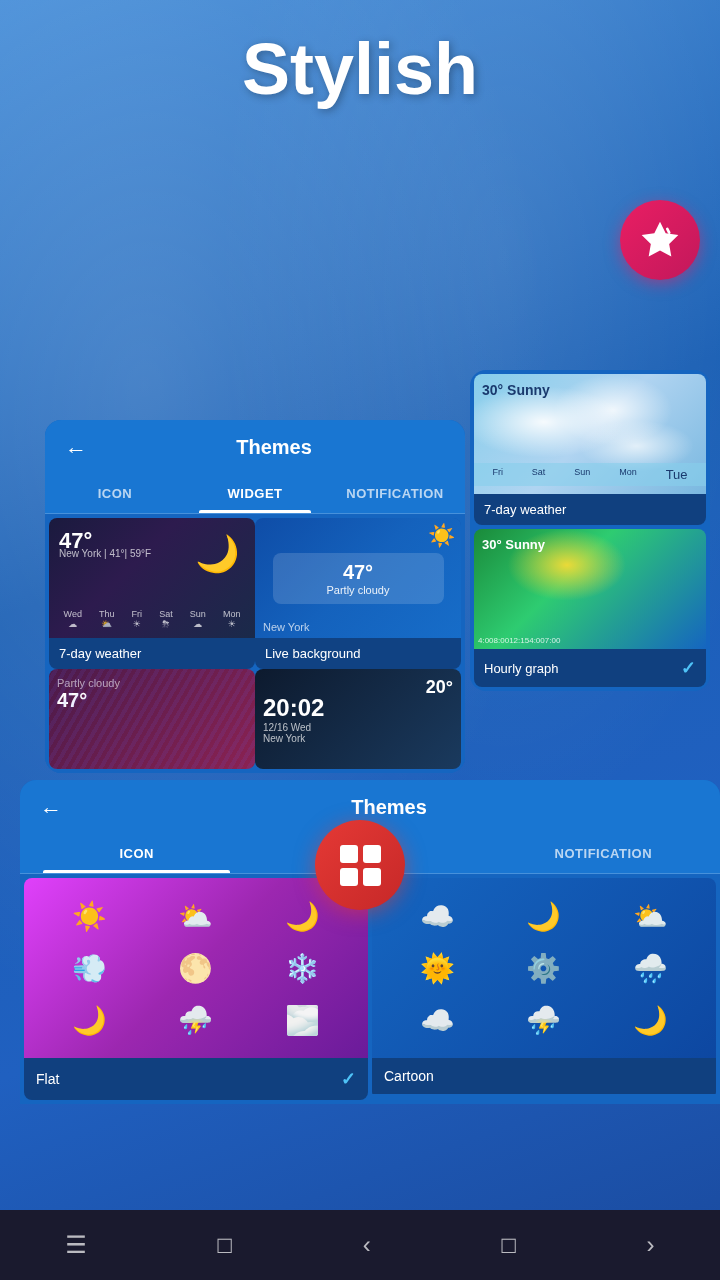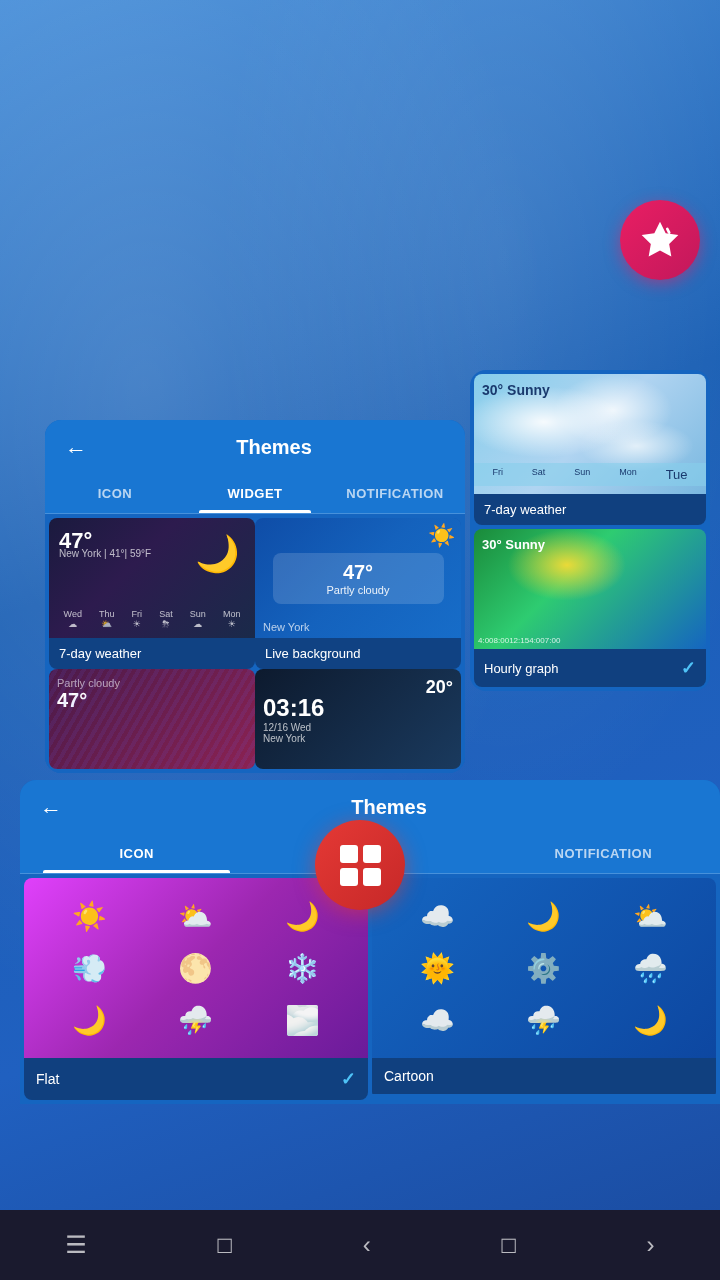--- a/index.html
+++ b/index.html
@@ -406,20 +406,21 @@
       font-size: 24px;
       cursor: pointer;
     }
   </style>
 </head>
 <body>
 
 <div class="bg-clouds"></div>
 
 <div class="hero-title">
+  <div>Stylish</div>
 </div>
 
 <div class="star-badge">
   <svg viewBox="0 0 24 24" fill="white">
     <path d="M12 2l3.09 6.26L22 9.27l-5 4.87 1.18 6.88L12 17.77l-6.18 3.25L7 14.14 2 9.27l6.91-1.01L12 2z"></path>
     <path d="M16 6l1 2" stroke="white" stroke-width="1.5" fill="none" stroke-linecap="round"></path>
   </svg>
 </div>
 
 <div class="themes-window-right">
@@ -506,21 +507,21 @@
       <div class="card-stormy">
         <div style="color:rgba(255,255,255,0.6); font-size:11px; position:absolute; top:8px; left:8px;">Partly cloudy</div>
         <div style="color:white; font-size:20px; font-weight:bold; position:absolute; top:20px; left:8px;">47°</div>
         <div style="position:absolute; inset:0; background: repeating-linear-gradient(-60deg, transparent, transparent 4px, rgba(100,100,255,0.1) 4px, rgba(100,100,255,0.1) 8px);"></div>
       </div>
     </div>
 
     <div class="theme-card">
       <div class="card-clock">
         <div>
-          <div class="card-clock-time">03:16</div>
+          <div class="card-clock-time">20:02</div>
           <div style="color:rgba(255,255,255,0.7); font-size:10px;">12/16 Wed</div>
           <div style="color:rgba(255,255,255,0.7); font-size:10px;">New York</div>
         </div>
         <div style="position:absolute; right:8px; top:8px; color:white; font-size:18px; font-weight:bold;">20°</div>
       </div>
     </div>
   </div>
 </div>
 
 <div class="themes-window-back">

